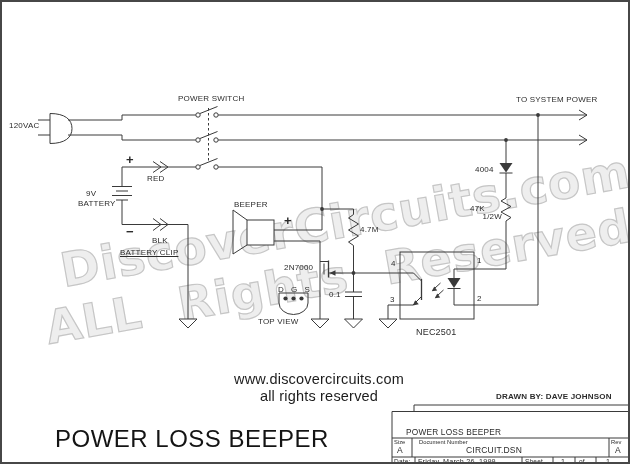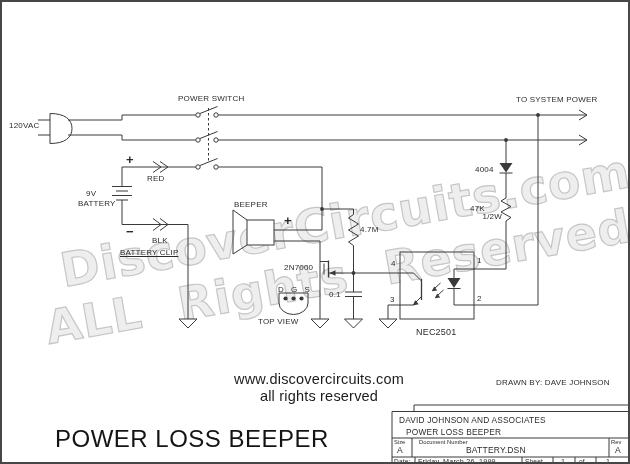--- a/index.html
+++ b/index.html
@@ -195,30 +195,29 @@
 
   <div class="lbl" style="left:389px;top:257px;">4</div>
   <div class="lbl" style="left:388px;top:293px;">3</div>
   <div class="lbl" style="left:475px;top:254px;">1</div>
   <div class="lbl" style="left:475px;top:292px;">2</div>
   <div class="lbl" style="left:414px;top:324.5px;font-size:9px;">NEC2501</div>
 
 
   <div class="lbl footer-center" style="top:369px;">www.discovercircuits.com</div>
   <div class="lbl footer-center" style="top:385.5px;">all rights reserved</div>
-  <div class="lbl" style="left:494px;top:376px;">DRAWN BY: DAVE JOHNSON</div>
+  <div class="lbl" style="left:494px;top:390px;font-weight:bold;">DRAWN BY: DAVE JOHNSON</div>
   <div class="lbl bigtitle" style="left:53px;top:423px;">POWER LOSS BEEPER</div>
 
-  <div class="lbl" style="left:397px;top:412.5px;font-size:8.3px;">DAVID JOHNSON AND ASSOCIATES</div>
   <div class="lbl" style="left:404px;top:424.5px;font-size:8.3px;">POWER LOSS BEEPER</div>
 
   <div class="lbl tb-small" style="left:392px;top:436.5px;">Size</div>
   <div class="lbl tb-val" style="left:395px;top:443px;">A</div>
   <div class="lbl tb-small" style="left:417px;top:436.5px;">Document Number</div>
-  <div class="lbl tb-val" style="left:464px;top:443px;">BATTERY.DSN</div>
+  <div class="lbl tb-val" style="left:464px;top:443px;">CIRCUIT.DSN</div>
   <div class="lbl tb-small" style="left:609px;top:436.5px;">Rev</div>
   <div class="lbl tb-val" style="left:613px;top:443px;">A</div>
 
   <div class="lbl tb-tiny" style="left:392px;top:455.5px;">Date:</div>
   <div class="lbl" style="left:416px;top:455px;font-size:7.2px;">Friday, March 26, 1999</div>
   <div class="lbl tb-tiny" style="left:523px;top:455.5px;">Sheet</div>
   <div class="lbl" style="left:559px;top:455px;font-size:7.2px;">1</div>
   <div class="lbl tb-tiny" style="left:577px;top:455.5px;">of</div>
   <div class="lbl" style="left:604px;top:455px;font-size:7.2px;">1</div>
 

